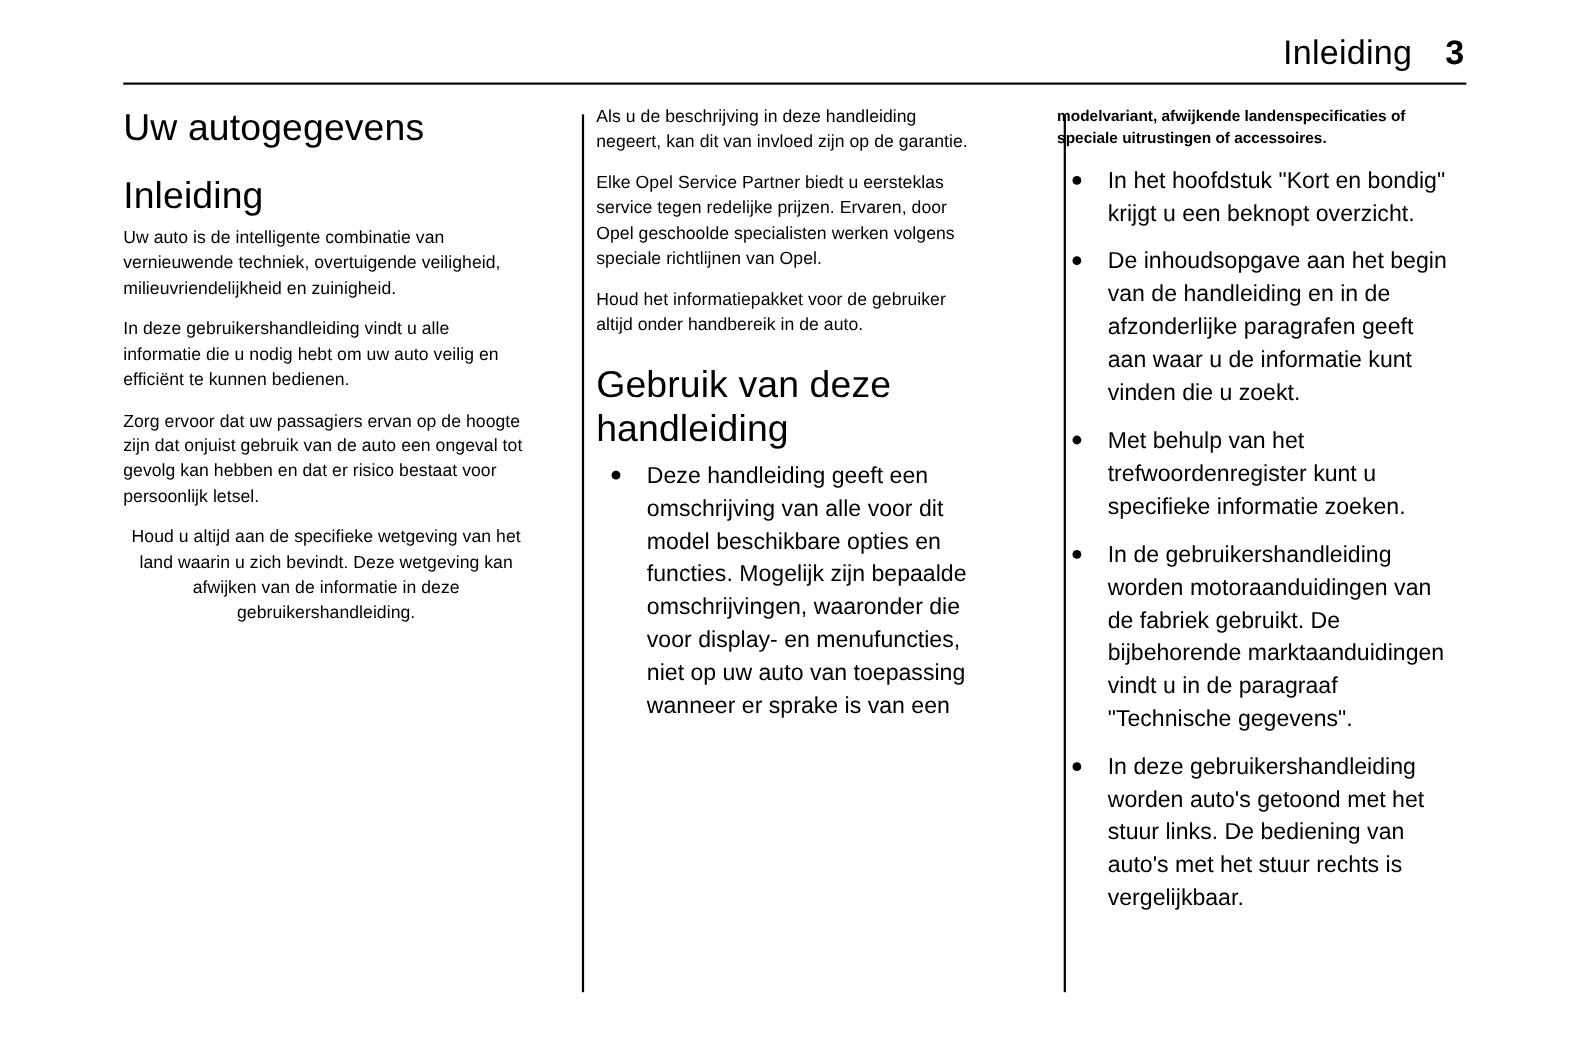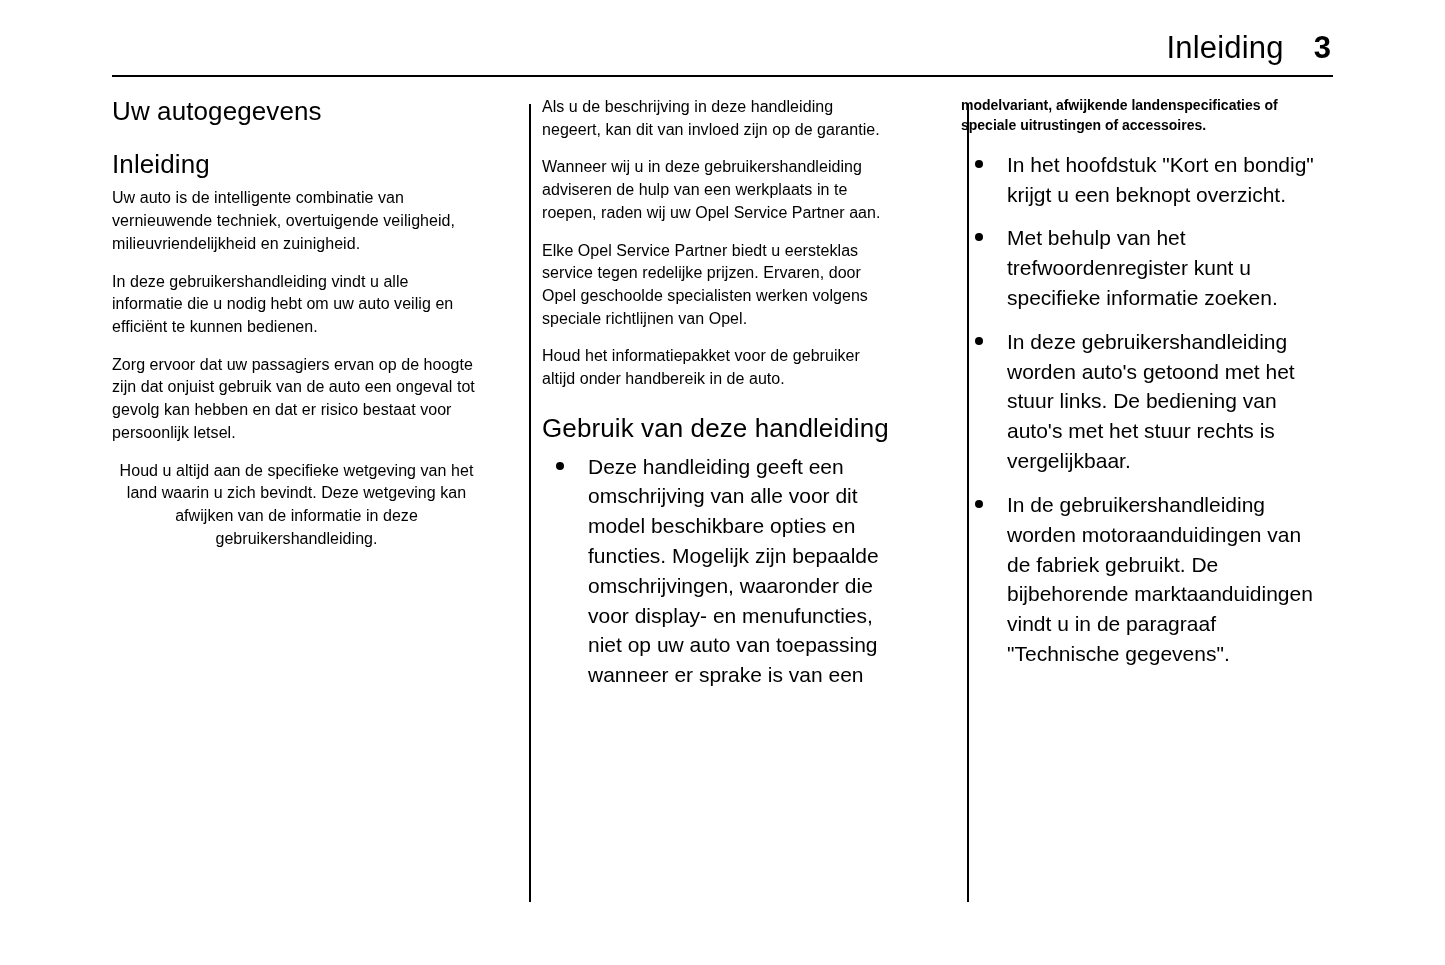--- a/index.html
+++ b/index.html
@@ -75,21 +75,21 @@
     position: absolute;
     top: 8px;
     bottom: 14px;
     width: 0;
     border-left: 2px solid #000;
   }
   .div-1 { left: 417px; }
   .div-2 { left: 855px; }
 
   h2.section-title {
-    font-size: 26px;
+    font-size: 34px;
     font-weight: normal;
     margin: 0 0 8px 0;
     line-height: 1.18;
     letter-spacing: 0.1px;
   }
   h2.section-title.spaced-top {
     margin-top: 22px;
   }
   p.para {
     font-size: 16px;
@@ -150,21 +150,20 @@
       <p class="para">Uw auto is de intelligente combinatie van vernieuwende techniek, overtuigende veiligheid, milieuvriendelijkheid en zuinigheid.</p>
       <p class="para">In deze gebruikershandleiding vindt u alle informatie die u nodig hebt om uw auto veilig en efficiënt te kunnen bedienen.</p>
       <p class="para">Zorg ervoor dat uw passagiers ervan op de hoogte zijn dat onjuist gebruik van de auto een ongeval tot gevolg kan hebben en dat er risico bestaat voor persoonlijk letsel.</p>
       <p class="para">Houd u altijd aan de specifieke wetgeving van het land waarin u zich bevindt. Deze wetgeving kan afwijken van de informatie in deze gebruikershandleiding.</p>
     </div>
 
     <div class="col-divider div-1"></div>
 
     <div class="col col-2">
       <p class="para">Als u de beschrijving in deze handleiding negeert, kan dit van invloed zijn op de garantie.</p>
-      <p class="para">Wanneer wij u in deze gebruikershandleiding adviseren de hulp van een werkplaats in te roepen, raden wij uw Opel Service Partner aan.</p>
       <p class="para">Elke Opel Service Partner biedt u eersteklas service tegen redelijke prijzen. Ervaren, door Opel geschoolde specialisten werken volgens speciale richtlijnen van Opel.</p>
       <p class="para">Houd het informatiepakket voor de gebruiker altijd onder handbereik in de auto.</p>
       <h2 class="section-title spaced-top">Gebruik van deze handleiding</h2>
       <ul class="bullets">
         <li>
           <span class="dot"></span>
           <span>Deze handleiding geeft een omschrijving van alle voor dit model beschikbare opties en functies. </span><span class="bold-run">Mogelijk zijn bepaalde omschrijvingen, waaronder die voor display- en menufuncties, niet op uw auto van toepassing wanneer er sprake is van een</span>
         </li>
       </ul>
     </div>
@@ -173,27 +172,31 @@
 
     <div class="col col-3">
       <p class="lead-bold">modelvariant, afwijkende landenspecificaties of speciale uitrustingen of accessoires.</p>
       <ul class="bullets">
         <li>
           <span class="dot"></span>
           <span>In het hoofdstuk "Kort en bondig" krijgt u een beknopt overzicht.</span>
         </li>
         <li>
           <span class="dot"></span>
+          <span>De inhoudsopgave aan het begin van de handleiding en in de afzonderlijke paragrafen geeft aan waar u de informatie kunt vinden die u zoekt.</span>
+        </li>
+        <li>
+          <span class="dot"></span>
           <span>Met behulp van het trefwoordenregister kunt u specifieke informatie zoeken.</span>
         </li>
         <li>
           <span class="dot"></span>
+          <span>In de gebruikershandleiding worden motoraanduidingen van de fabriek gebruikt. De bijbehorende marktaanduidingen vindt u in de paragraaf "Technische gegevens".</span>
+        </li>
+        <li>
+          <span class="dot"></span>
           <span>In deze gebruikershandleiding worden auto's getoond met het stuur links. De bediening van auto's met het stuur rechts is vergelijkbaar.</span>
-        </li>
-        <li>
-          <span class="dot"></span>
-          <span>In de gebruikershandleiding worden motoraanduidingen van de fabriek gebruikt. De bijbehorende marktaanduidingen vindt u in de paragraaf "Technische gegevens".</span>
         </li>
       </ul>
     </div>
 
   </div>
 </div>
 
 </body></html>

